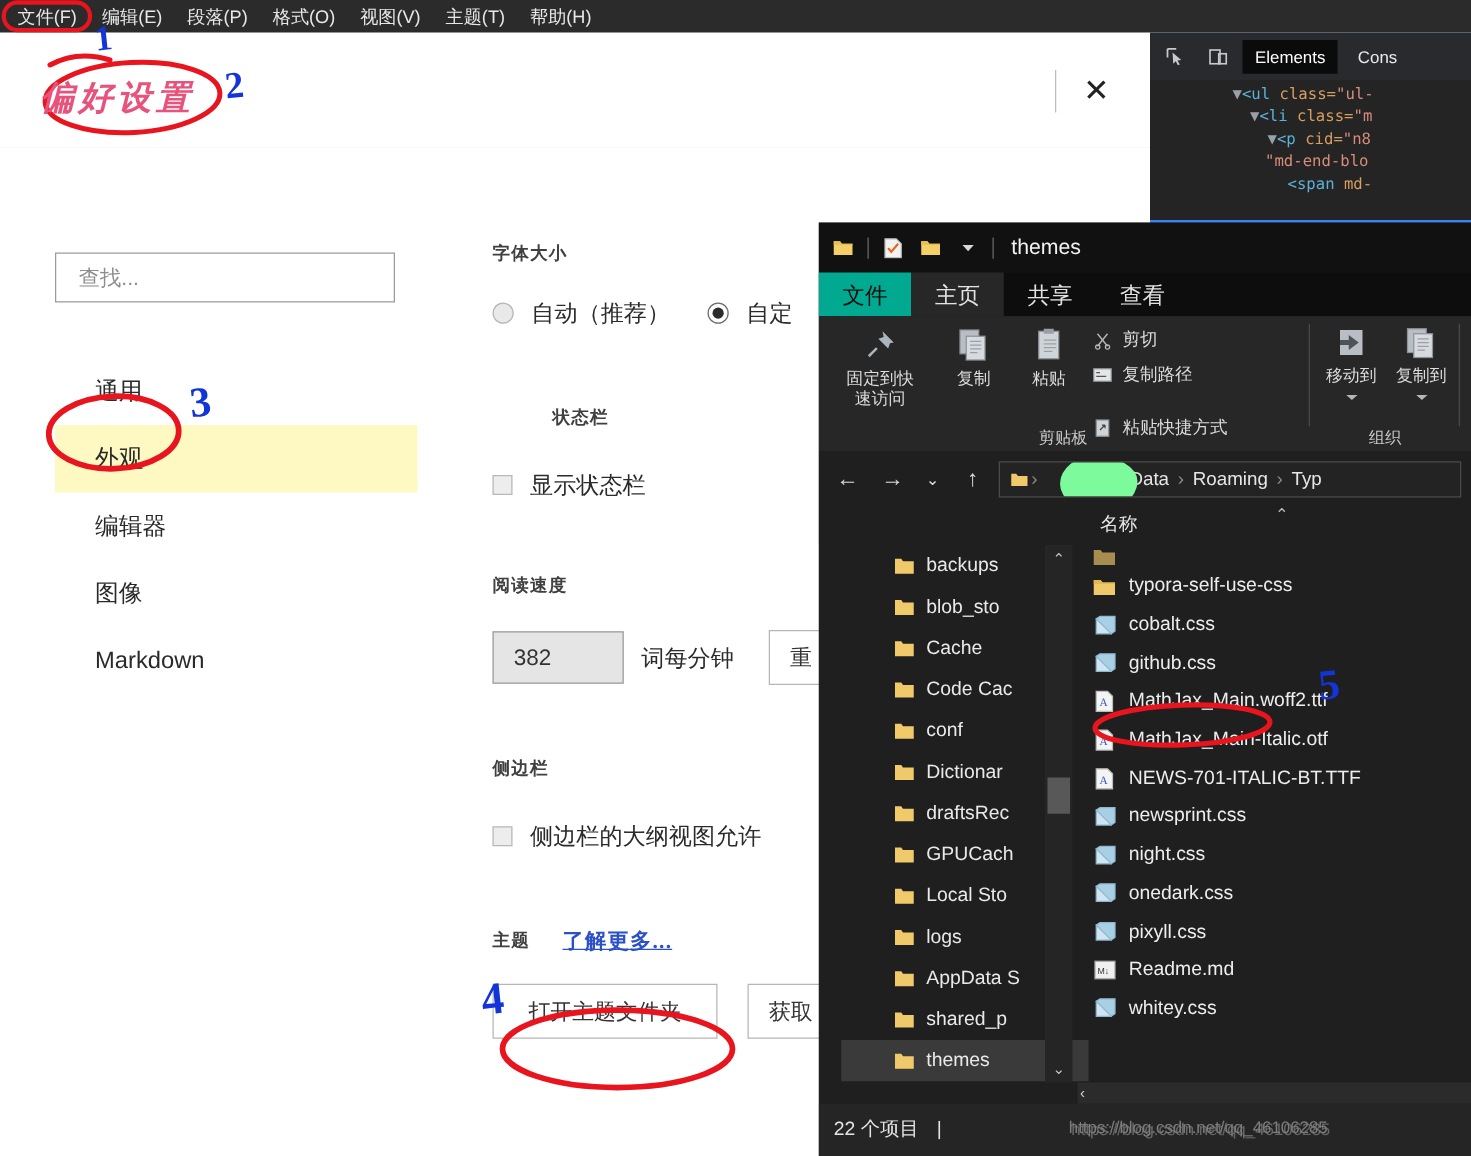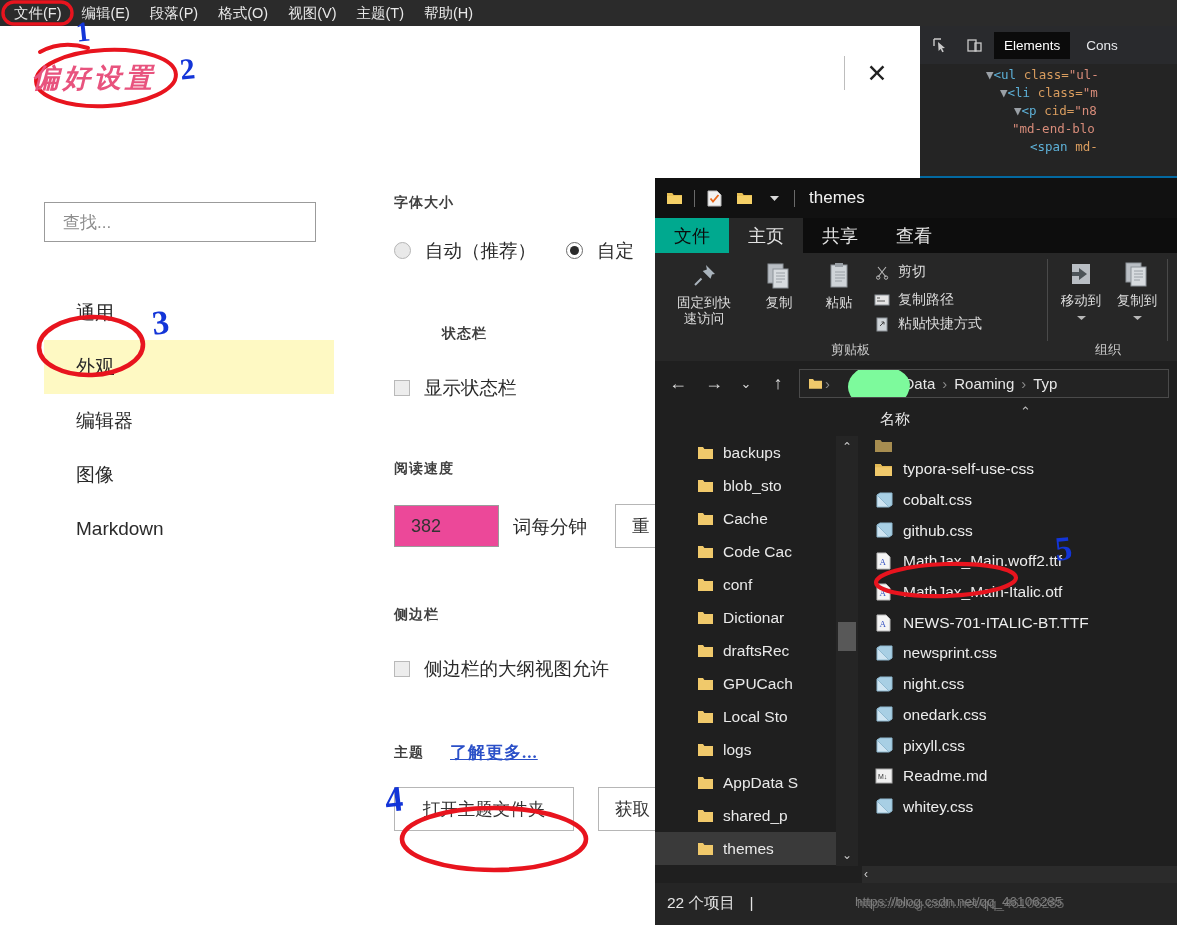--- a/index.html
+++ b/index.html
@@ -59,33 +59,33 @@
   .radio.on{background:#fff;border-color:#6b6b6b;}
   .radio.on:after{
     content:"";position:absolute;left:3px;top:3px;width:9px;height:9px;border-radius:50%;background:#2b2b2b;
   }
   .chk{
     width:16px;height:16px;border:1px solid #b9b9b9;background:#ededed;display:inline-block;
     box-sizing:border-box;flex:none;
   }
   .lbl{font-size:18.5px;color:#2b2b2b;margin-left:14px;white-space:nowrap;}
   .numinput{
-    width:105px;height:42px;border:1px solid #9b9b9b;background:#ec4899;box-sizing:border-box;
+    width:105px;height:42px;border:1px solid #9b9b9b;background:#e5e5e5;box-sizing:border-box;
     display:flex;align-items:center;padding-left:16px;font-size:18px;color:#333;
   }
   .btn{
     height:44px;border:1px solid #b6b6b6;background:#fff;box-sizing:border-box;
     display:flex;align-items:center;justify-content:center;padding:0 16px;
     font-size:17.5px;color:#333;white-space:nowrap;
   }
   .link{color:#2b50c8;font-size:17px;text-decoration:underline;
         font-family:"Liberation Serif","DejaVu Serif",serif;font-weight:bold;letter-spacing:1px;}
 
   
-  #devtools{right:0;top:26px;width:257px;height:164px;background:#0369a1;overflow:hidden;}
+  #devtools{right:0;top:26px;width:257px;height:164px;background:#3b82f6;overflow:hidden;}
   #dt-toolbar{
     left:0;top:0;width:257px;height:38px;background:#292a2d;display:flex;align-items:center;
     border-bottom:1px solid #3c3c3c;
   }
   #dt-toolbar .icobox{width:28px;height:24px;display:flex;align-items:center;justify-content:center;margin-left:6px;}
   .dt-tab{color:#e8eaed;font-size:13.5px;padding:6px 10px;margin-left:6px;}
   .dt-tab.sel{background:#0b0b0b;color:#fff;}
   #dt-code{
     left:0;top:38px;width:257px;height:112px;background:#242424;
     font-family:"DejaVu Sans Mono","Liberation Mono",monospace;font-size:12.5px;line-height:18px;
@@ -127,21 +127,21 @@
   .sepc{color:#8a8a8a;margin:0 2px;}
   #greenblob{
     position:absolute;left:48px;top:-5px;width:62px;height:44px;background:#7dfa9c;
     border-radius:45% 55% 50% 50%/50% 45% 55% 50%;
   }
 
   #ex-cols{left:0;top:228px;width:522px;height:30px;background:#1f1f1f;}
   #col-name{left:225px;top:232px;color:#e8e8e8;font-size:15px;}
   #col-sortmark{left:365px;top:226px;color:#b8b8b8;font-size:13px;}
 
-  #ex-tree{left:0;top:258px;width:198px;height:430px;overflow:hidden;}
+  #ex-tree{left:0;top:258px;width:198px;height:430px;overflow:hidden;padding-left:18px;}
   .tree-item{height:33px;display:flex;align-items:center;padding-left:42px;box-sizing:border-box;color:#e9e9e9;font-size:15.5px;white-space:nowrap;}
   .tree-item.sel{background:#3a3a3a;}
   .fold{width:17px;height:14px;margin-right:9px;flex:none;}
 
   #tree-scroll{left:181px;top:258px;width:22px;height:430px;background:#252525;}
   .sb-arrow{width:22px;height:22px;display:flex;align-items:center;justify-content:center;color:#c6c6c6;font-size:12px;}
   #tree-thumb{position:absolute;left:2px;top:186px;width:18px;height:29px;background:#585858;}
 
   #ex-files{left:207px;top:258px;width:315px;height:430px;overflow:hidden;}
   .file-item{height:30.7px;display:flex;align-items:center;padding-left:12px;box-sizing:border-box;color:#ededed;font-size:15.5px;white-space:nowrap;}
@@ -361,21 +361,21 @@
     </div>
     <div class="rb-small" style="left:218px;top:38px;">
       <span class="gi">
         <svg width="16" height="14" viewBox="0 0 16 14">
             <rect x="1" y="2" width="14" height="10" fill="#e6e6e6" stroke="#8d9399"></rect>
             <path d="M3 5h3M3 8h8" stroke="#555"></path>
           </svg>
       </span>
       <span>复制路径</span>
     </div>
-    <div class="rb-small" style="left:218px;top:62px;">
+    <div class="rb-small" style="left:218px;top:80px;">
       <span class="gi">
         <svg width="14" height="16" viewBox="0 0 14 16">
             <rect x="2" y="2" width="10" height="13" fill="#cfd4d8" stroke="#8d9399"></rect>
             <path d="M5 10l4-4M9 6H6.5M9 6v2.5" stroke="#444" fill="none"></path>
           </svg>
       </span>
       <span>粘贴快捷方式</span>
     </div>
 
     <div class="rb-sep" style="left:392px;top:6px;height:82px;"></div>

